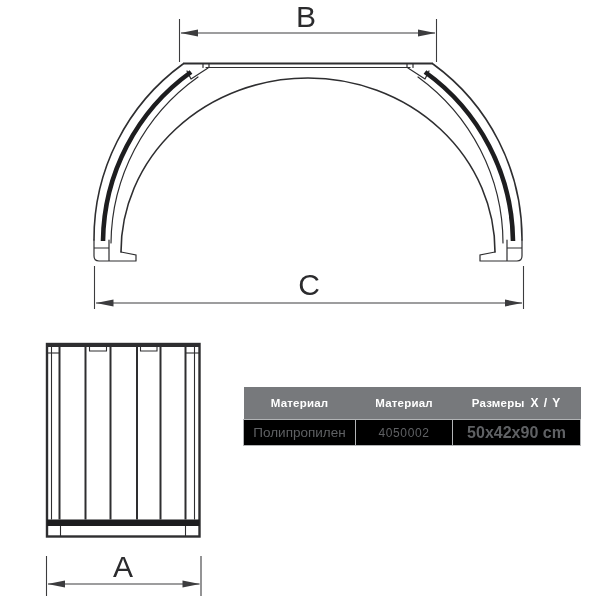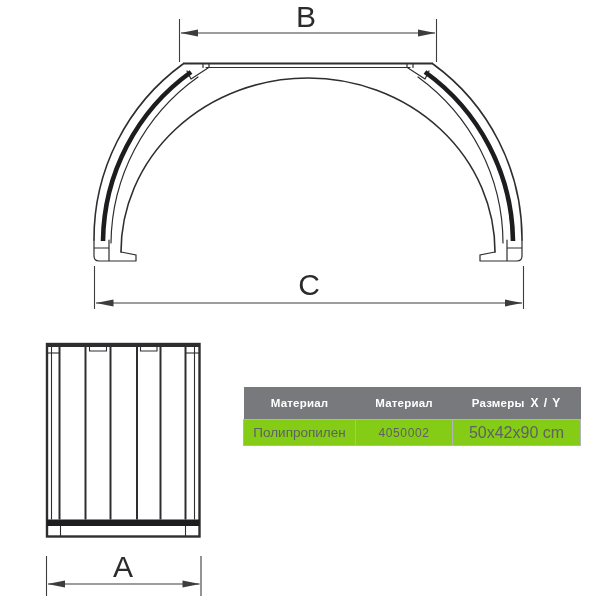--- a/index.html
+++ b/index.html
@@ -35,26 +35,26 @@
   
   .spec-wrap{position:absolute;left:243px;top:387px;width:337px;}
   table.spec{border-collapse:collapse;table-layout:fixed;width:337px;}
   table.spec th{
     background:var(--table-header-bg);color:var(--table-header-text);
     font-size:11.5px;font-weight:bold;height:32px;padding:0;text-align:center;
     border:none;letter-spacing:.2px;vertical-align:middle;
   }
   table.spec th .sub{font-size:12px;margin-left:6px;letter-spacing:1px;}
   table.spec td{
-    background:#84cc16;color:var(--table-text);height:25px;padding:0;
+    background:#000000;color:var(--table-text);height:25px;padding:0;
     text-align:center;vertical-align:middle;border:1px solid var(--table-border);
   }
   td.c1{font-size:13.5px;}
   td.c2{font-size:12px;letter-spacing:.6px;}
-  td.c3{font-size:16px;}
+  td.c3{font-size:16px;font-weight:bold;}
 </style>
 </head>
 <body>
 
 <div class="canvas">
 
   <svg width="600" height="600" viewBox="0 0 600 600">
 
     <g>
 

